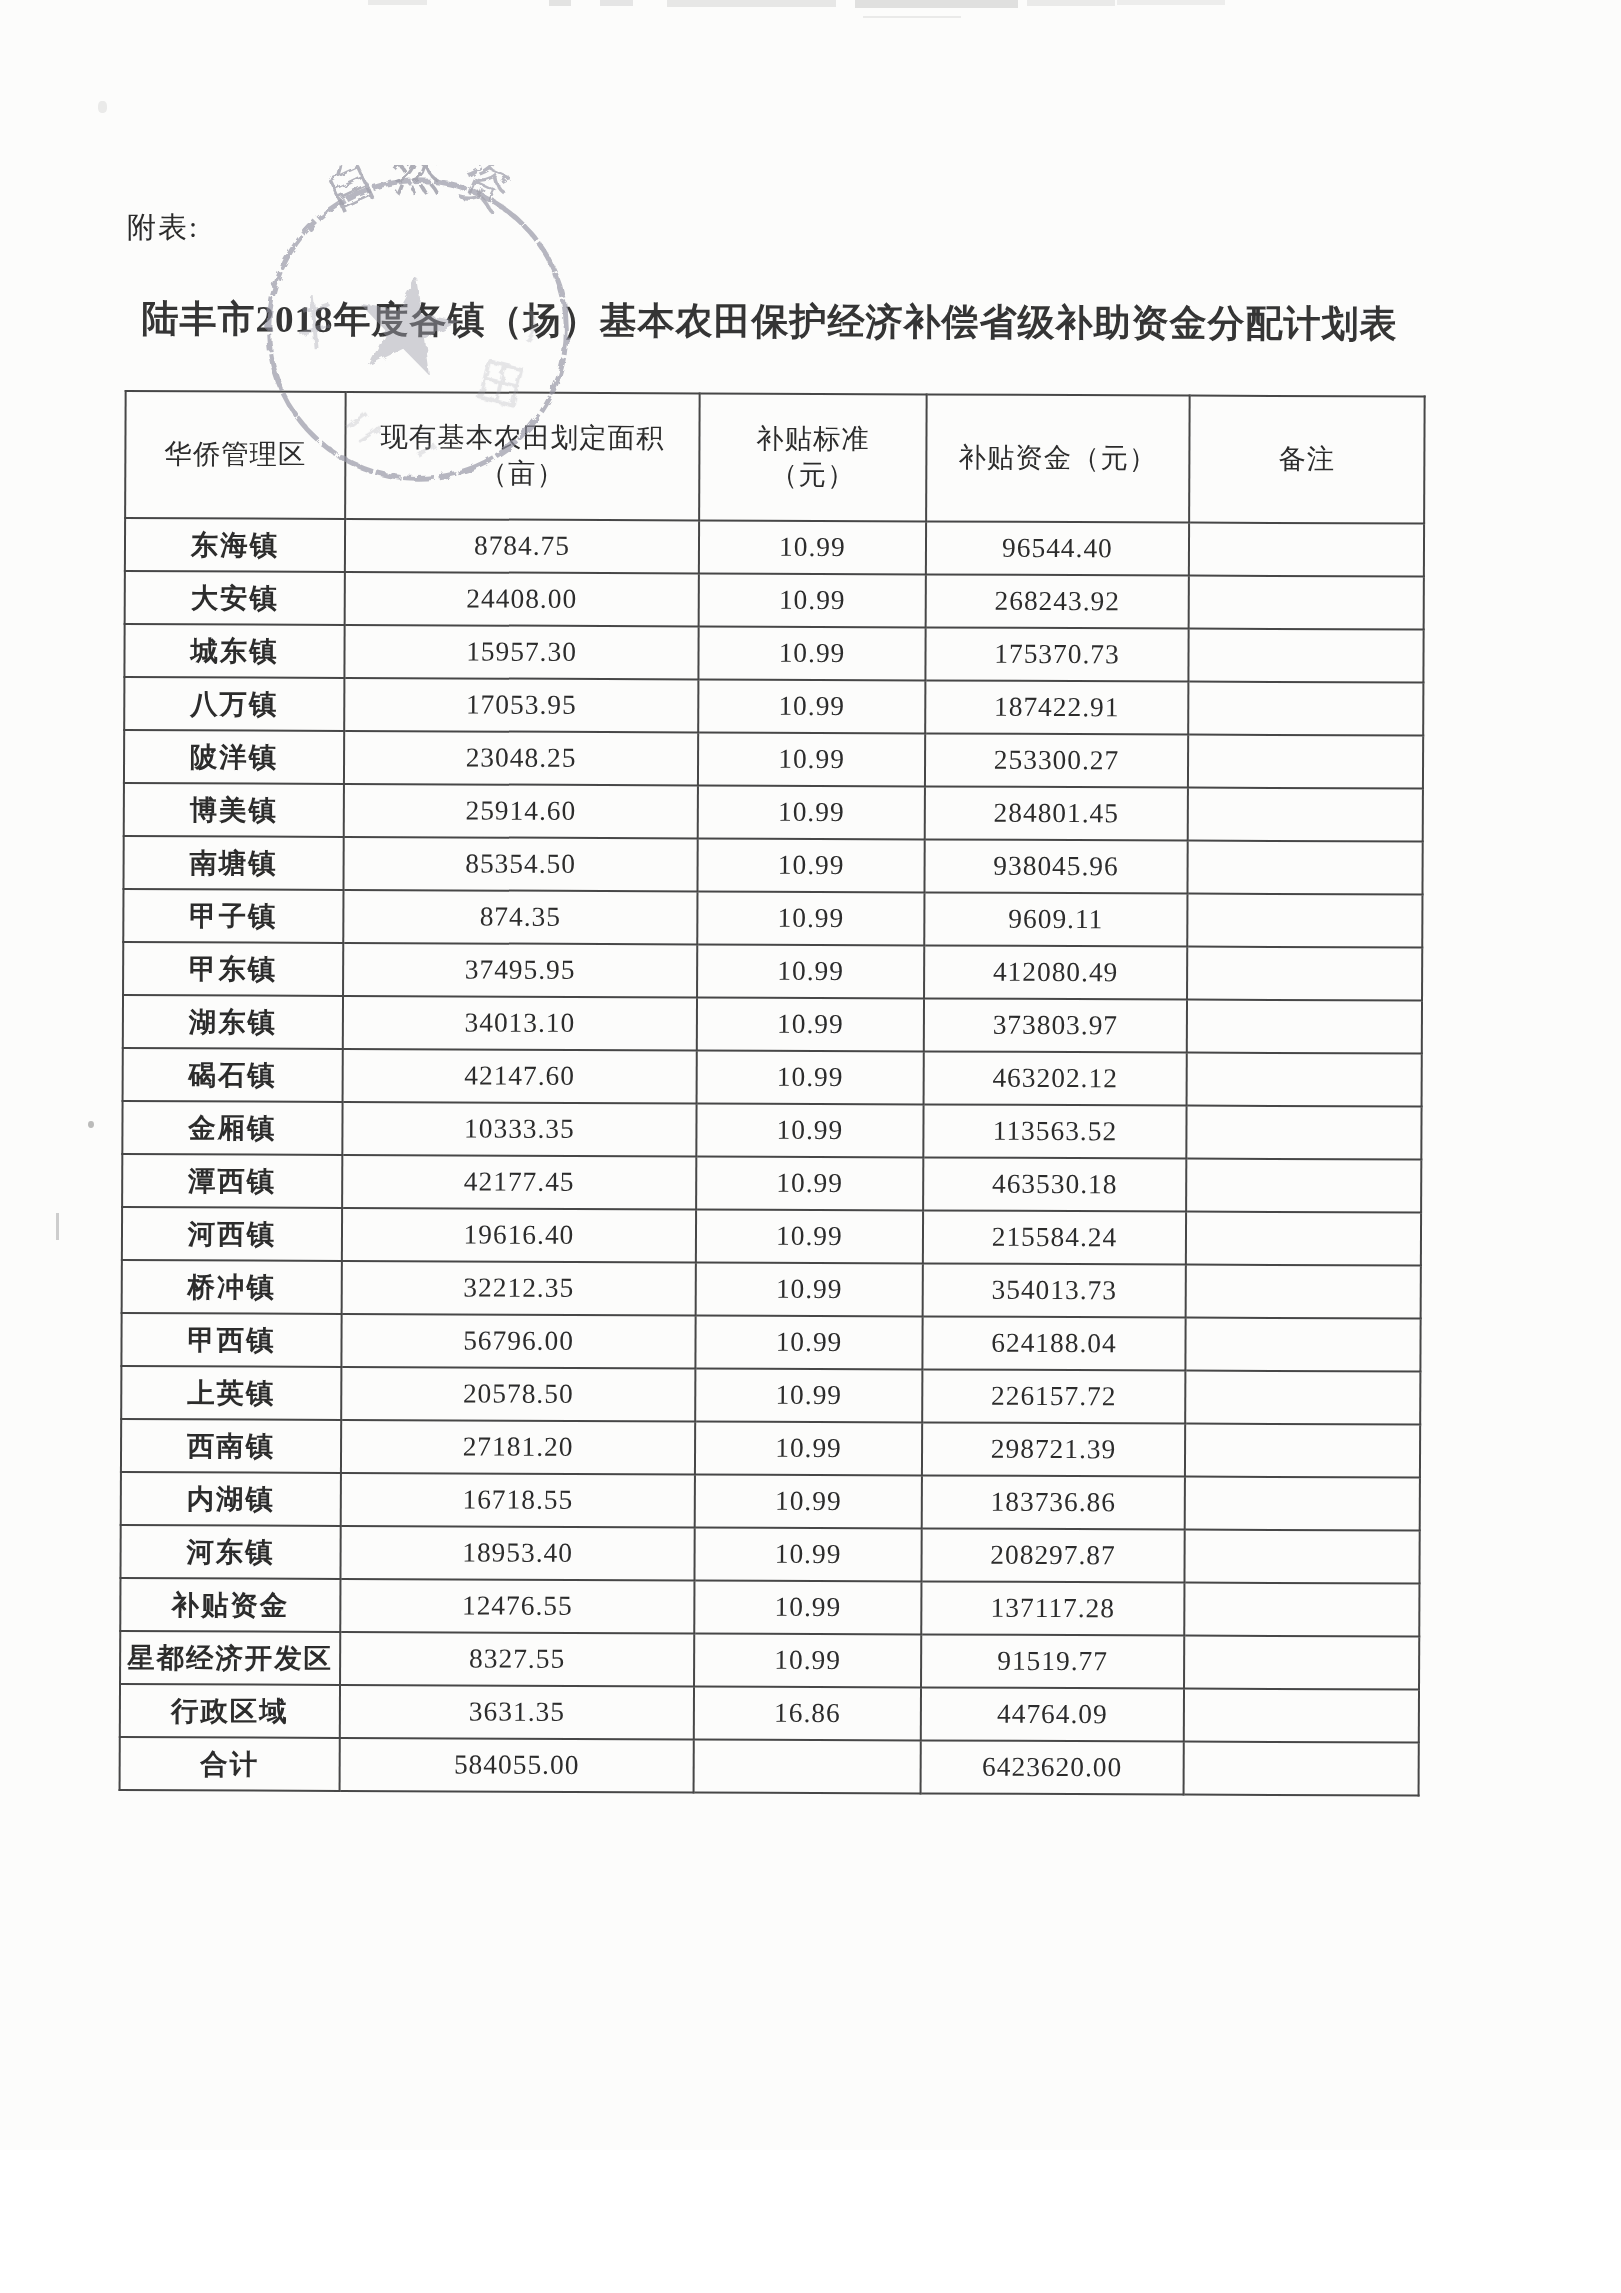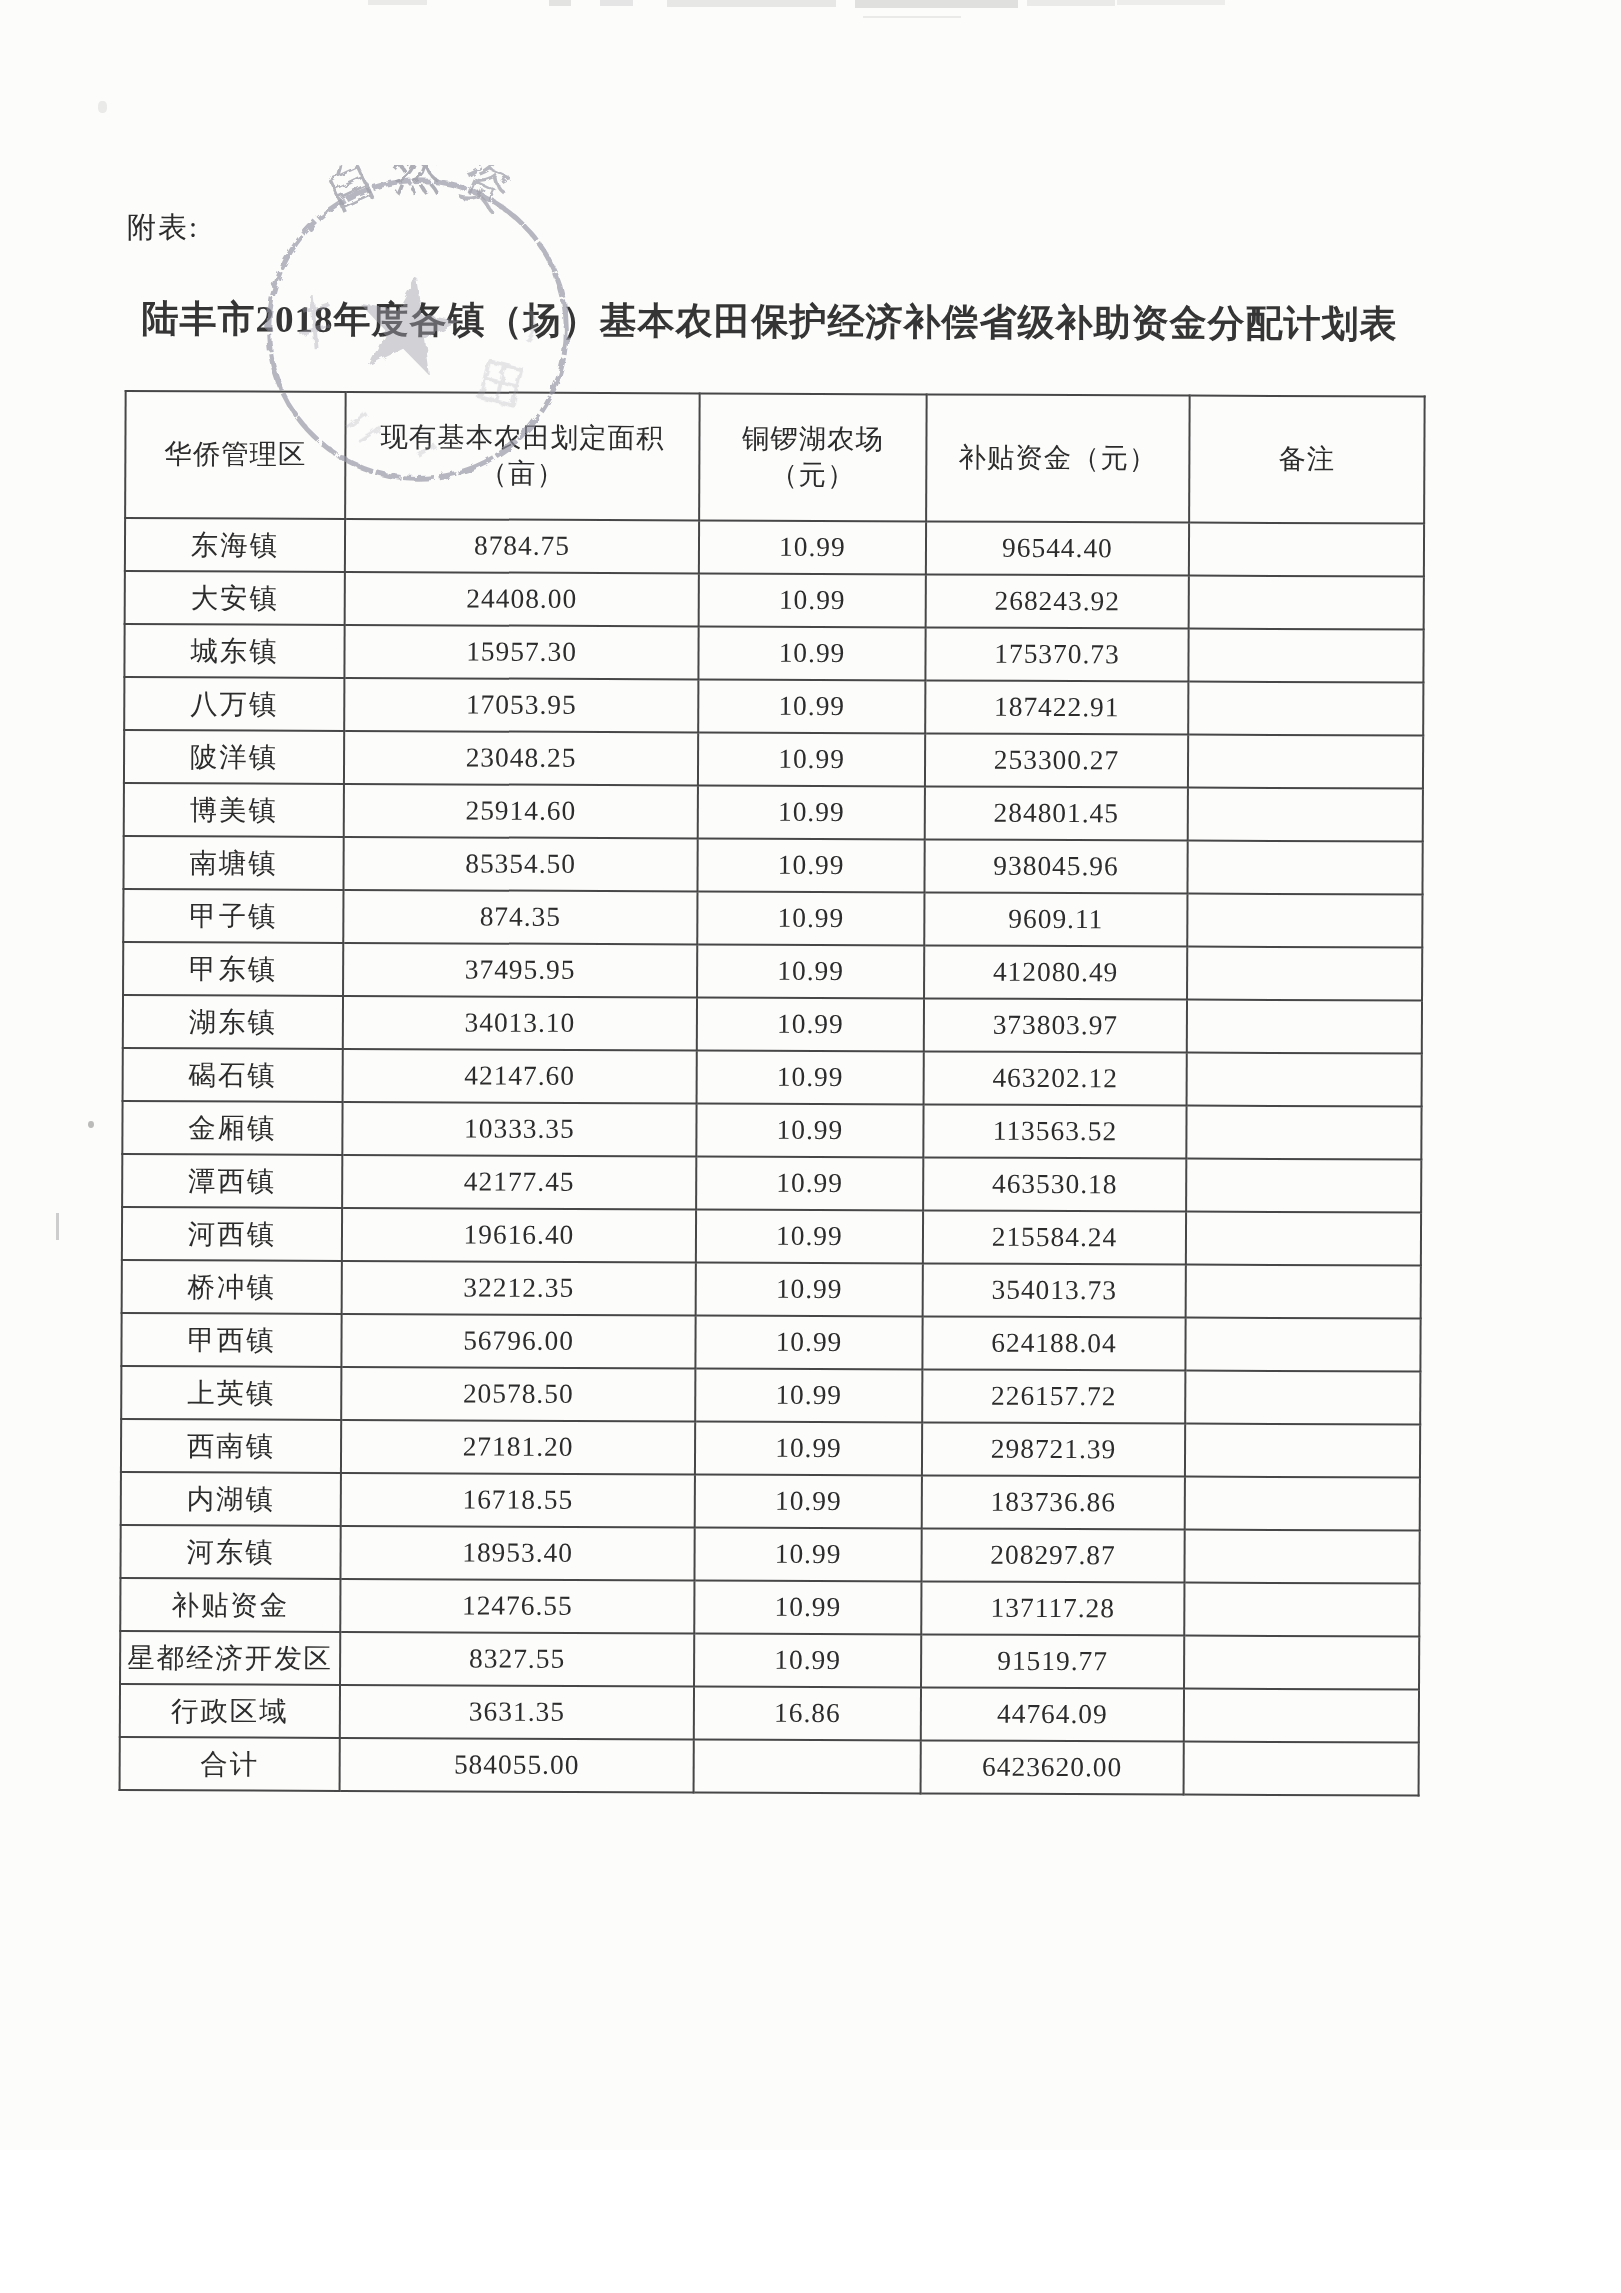--- a/index.html
+++ b/index.html
@@ -41,21 +41,21 @@
     border-collapse:collapse; table-layout:fixed;
     width:1299px; background:transparent;
   }
   table.alloc th, table.alloc td {
     border:2px solid #474747; text-align:center; vertical-align:middle;
     font-size:27.4px; color:#2c2c2c; overflow:hidden;
   }
   table.alloc { border:2.9px solid #3f3f3f; }
   table.alloc thead th { height:127px; font-weight:normal; line-height:1.3; padding:0 13.7px; letter-spacing:1px; }
   table.alloc tbody td { height:53px; letter-spacing:1px; }
-  table.alloc tbody td:first-child { letter-spacing:2px; }
+  table.alloc tbody td:first-child { letter-spacing:2px;font-weight:bold; }
   
   .seal { position:absolute; left:253px; top:165px; width:329px; height:329px; opacity:.85; }
 </style>
 </head>
 <body>
 
 <div class="page">
 
   <div class="artifact a1"></div>
   <div class="artifact a2"></div>
@@ -79,21 +79,21 @@
         <col style="width:220px">
           <col style="width:354px">
           <col style="width:227px">
         <col style="width:263px">
           <col style="width:235px">
       </colgroup>
       <thead>
         <tr>
           <th>华侨管理区</th>
           <th>现有基本农田划定面积（亩）</th>
-          <th>铜锣湖农场（元）</th>
+          <th>补贴标准（元）</th>
           <th>补贴资金（元）</th>
           <th>备注</th>
         </tr>
       </thead>
       <tbody id="table-body">
           <tr>
             <td>东海镇</td>
             <td>8784.75</td>
             <td>10.99</td>
             <td>96544.40</td>

